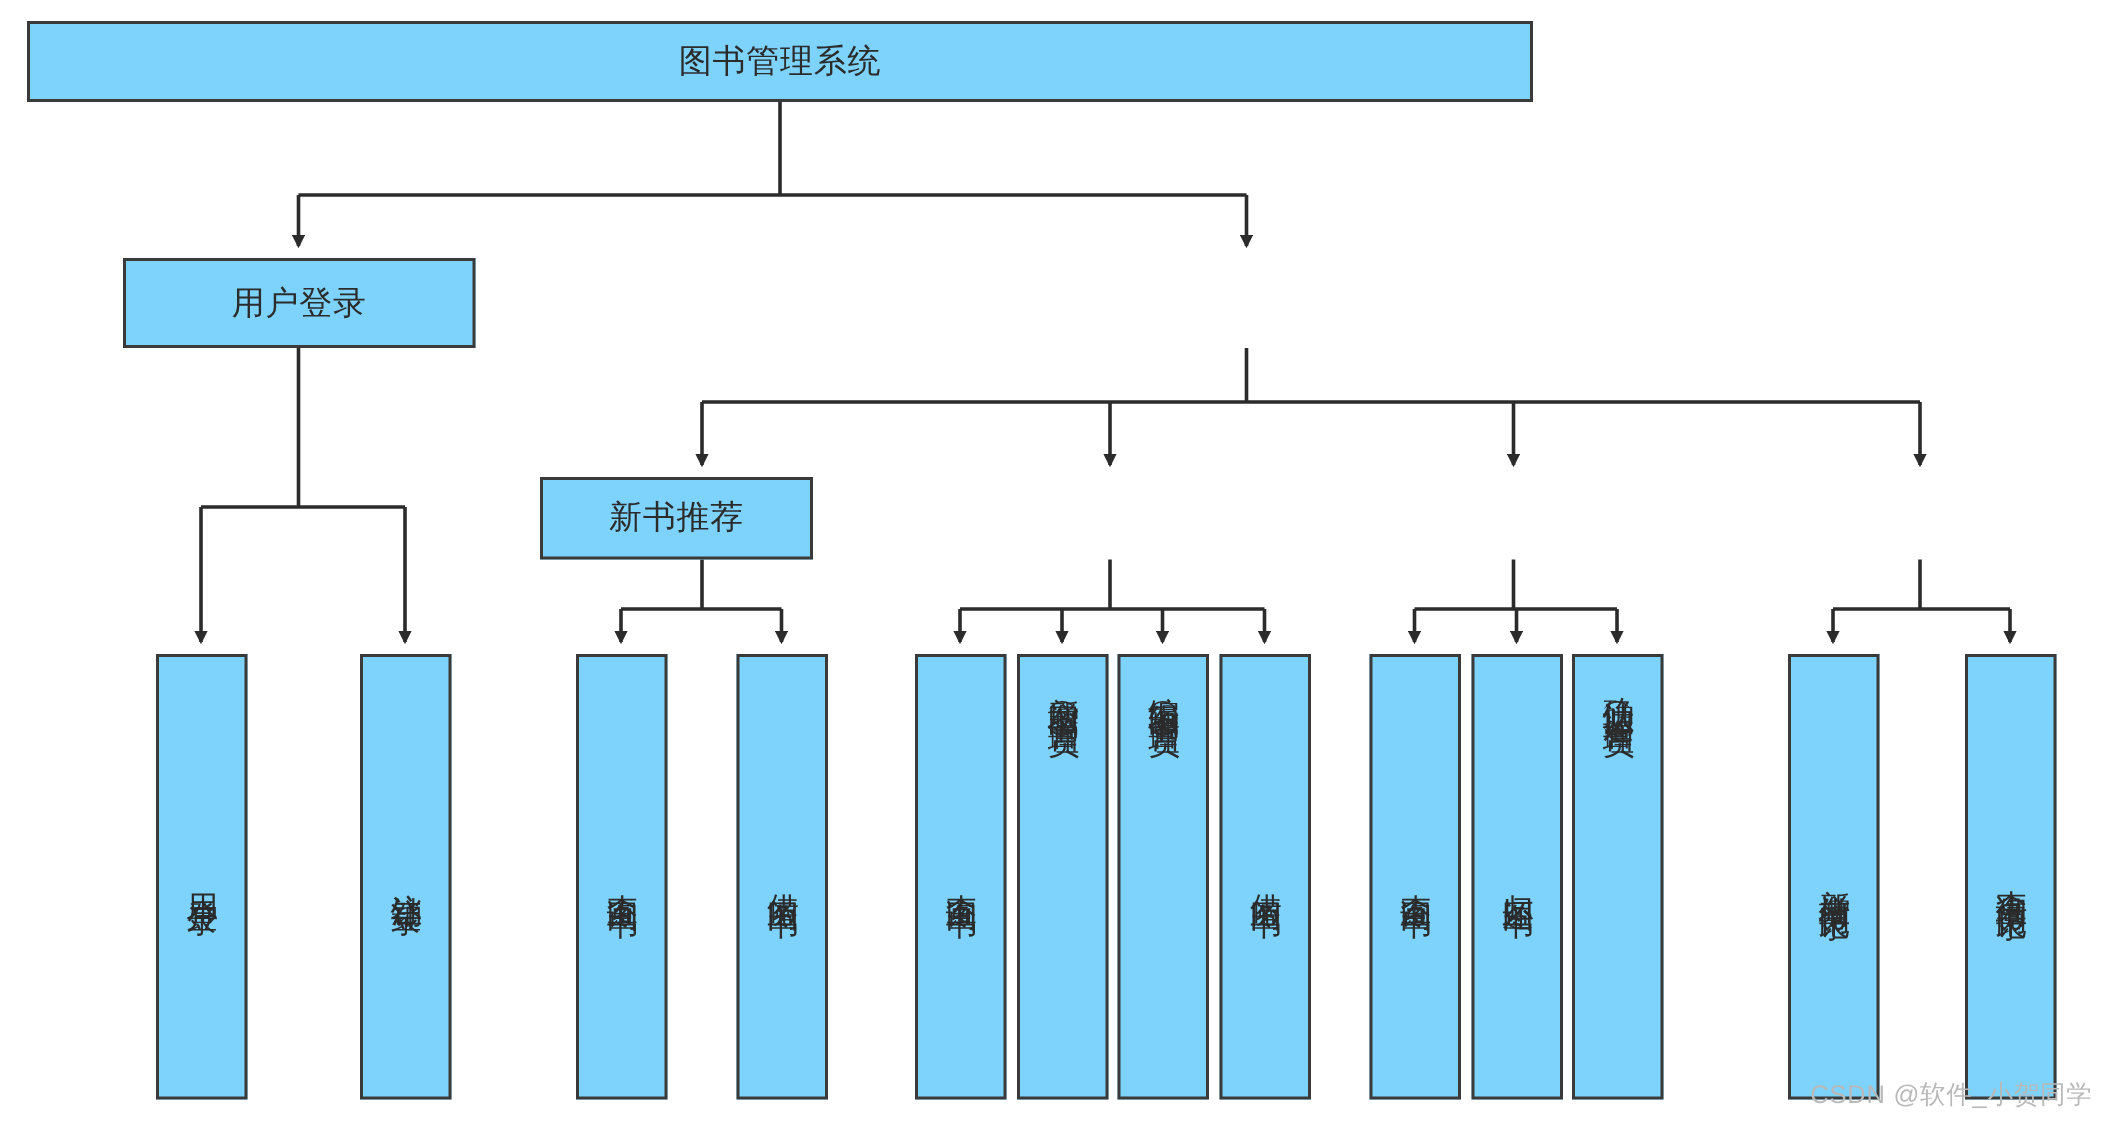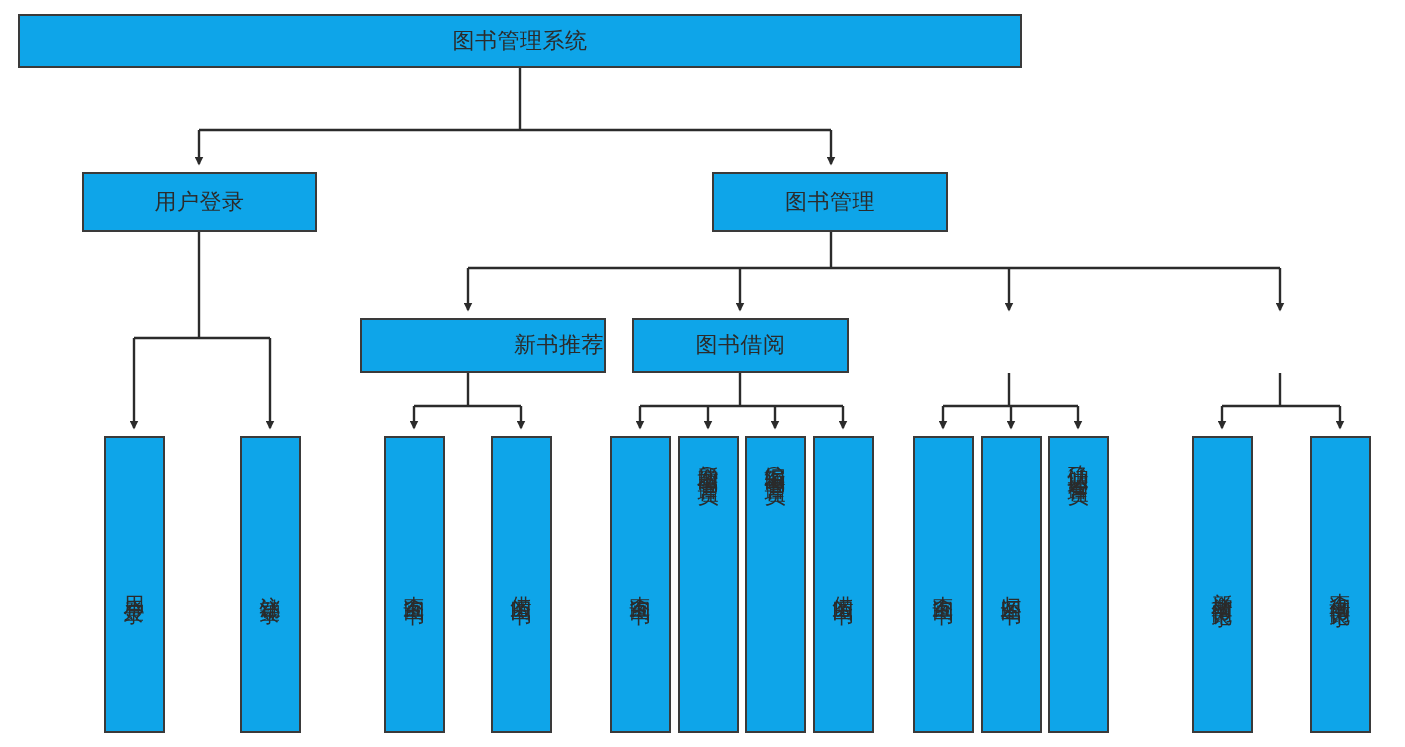--- a/index.html
+++ b/index.html
@@ -23,21 +23,21 @@
     position: absolute;
     top: 0;
     left: 0;
     width: 1405px;
     height: 747px;
   }
   .node-box {
     position: absolute;
     box-sizing: border-box;
     border: 2px solid #3a3a3a;
-    background: #0ea5e9;
+    background: #7dd3fc;
     display: flex;
     align-items: center;
     justify-content: center;
     color: #2b2b2b;
   }
   .node-label {
     font-size: 22px;
     line-height: 1.1;
     letter-spacing: 0.5px;
     white-space: nowrap;
@@ -131,31 +131,25 @@
   </svg>
 
   <div class="node-box" style="left:18px; top:14px; width:1004px; height:54px;">
     <span class="node-label">图书管理系统</span>
   </div>
 
   <div class="node-box" style="left:82px; top:172px; width:235px; height:60px;">
     <span class="node-label">用户登录</span>
   </div>
 
-  <div class="node-box" style="left:712px; top:172px; width:236px; height:60px;">
-    <span class="node-label">图书管理</span>
-  </div>
-
-  <div class="node-box" style="left:360px; top:318px; width:246px; height:55px;justify-content:flex-end;">
+
+  <div class="node-box" style="left:360px; top:318px; width:182px; height:55px;">
     <span class="node-label">新书推荐</span>
   </div>
 
-  <div class="node-box" style="left:632px; top:318px; width:217px; height:55px;">
-    <span class="node-label">图书借阅</span>
-  </div>
 
 
 
   <div class="node-box vertical centered" style="left:104px; top:436px; width:61px; height:297px;">
     <span class="node-label">用户登录</span>
   </div>
 
   <div class="node-box vertical centered" style="left:240px; top:436px; width:61px; height:297px;">
     <span class="node-label">注销登录</span>
   </div>
@@ -197,14 +191,15 @@
   </div>
 
   <div class="node-box vertical centered" style="left:1192px; top:436px; width:61px; height:297px;">
     <span class="node-label">新增借阅记录</span>
   </div>
 
   <div class="node-box vertical centered" style="left:1310px; top:436px; width:61px; height:297px;">
     <span class="node-label">查询借阅记录</span>
   </div>
 
+  <div class="watermark">CSDN @软件_小贺同学</div>
 
 </div>
 
 </body></html>

